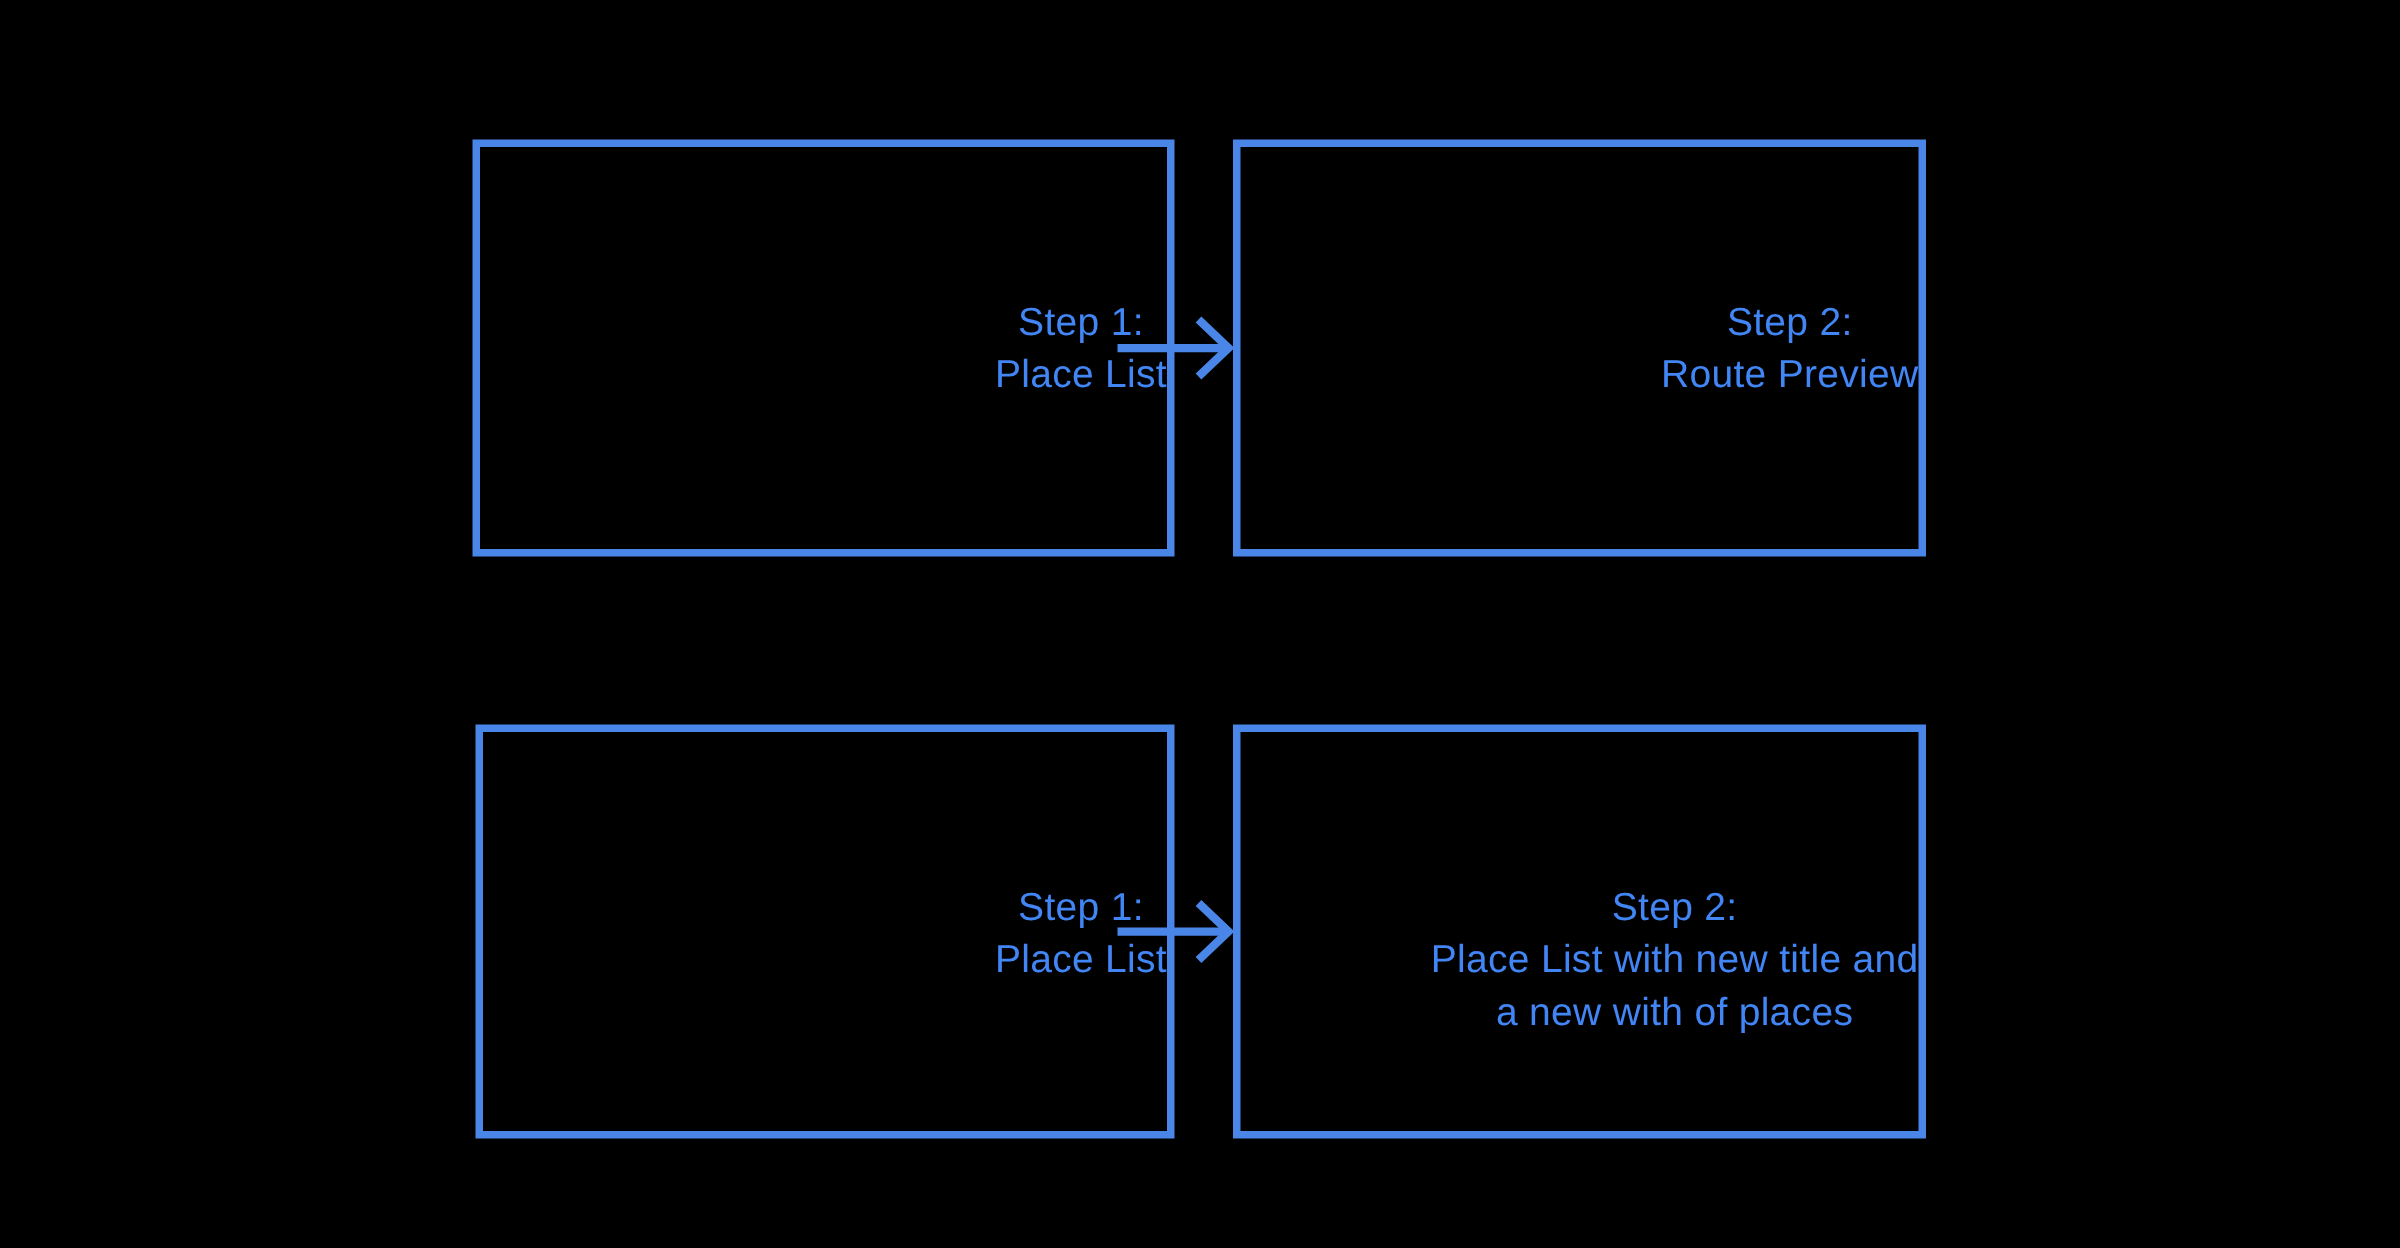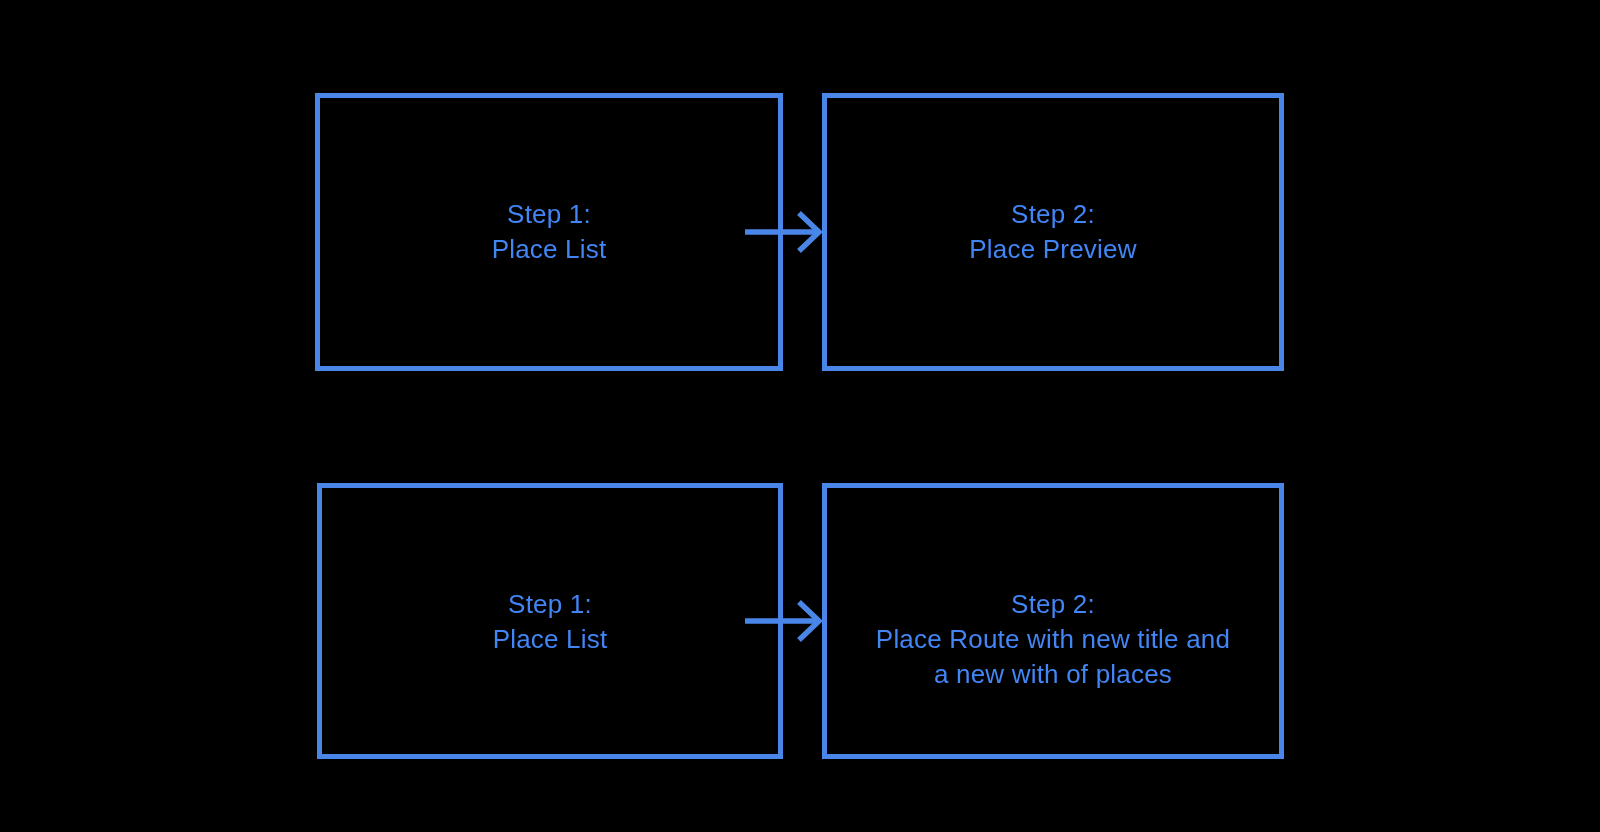--- a/index.html
+++ b/index.html
@@ -18,21 +18,21 @@
     position: relative;
     width: 1600px; height: 832px;
     background: var(--background);
   }
   .box {
     position: absolute;
     border: 5px solid var(--stroke-blue);
     background: transparent;
     display: flex;
     flex-direction: column;
-    align-items: center;
+    align-items: flex-end;
   }
   .box-1 { left: 315px; top:  93px; width: 468px; height: 278px; }
   .box-2 { left: 822px; top:  93px; width: 462px; height: 278px; }
   .box-3 { left: 317px; top: 483px; width: 466px; height: 276px; }
   .box-4 { left: 822px; top: 483px; width: 462px; height: 276px; }
   .box-text {
     margin-top: 99px; 
     text-align: center;
     color: var(--text-blue);
     font-size: 26px;
@@ -64,37 +64,37 @@
   </div>
 
   <svg class="arrow arrow-1" viewBox="0 0 85 60" aria-hidden="true">
     <line x1="5" y1="30" x2="77" y2="30"></line>
     <polyline points="59,11 79,30 59,49"></polyline>
   </svg>
 
   <div class="box box-2">
     <div class="box-text">
       <div>Step 2:</div>
-      <div>Place Preview</div>
+      <div>Route Preview</div>
     </div>
   </div>
 
   <div class="box box-3">
     <div class="box-text">
       <div>Step 1:</div>
       <div>Place List</div>
     </div>
   </div>
 
   <svg class="arrow arrow-2" viewBox="0 0 85 60" aria-hidden="true">
     <line x1="5" y1="30" x2="77" y2="30"></line>
     <polyline points="59,11 79,30 59,49"></polyline>
   </svg>
 
   <div class="box box-4">
     <div class="box-text">
       <div>Step 2:</div>
-      <div>Place Route with new title and</div>
+      <div>Place List with new title and</div>
       <div>a new with of places</div>
     </div>
   </div>
 
 </div>
 
 </body></html>

